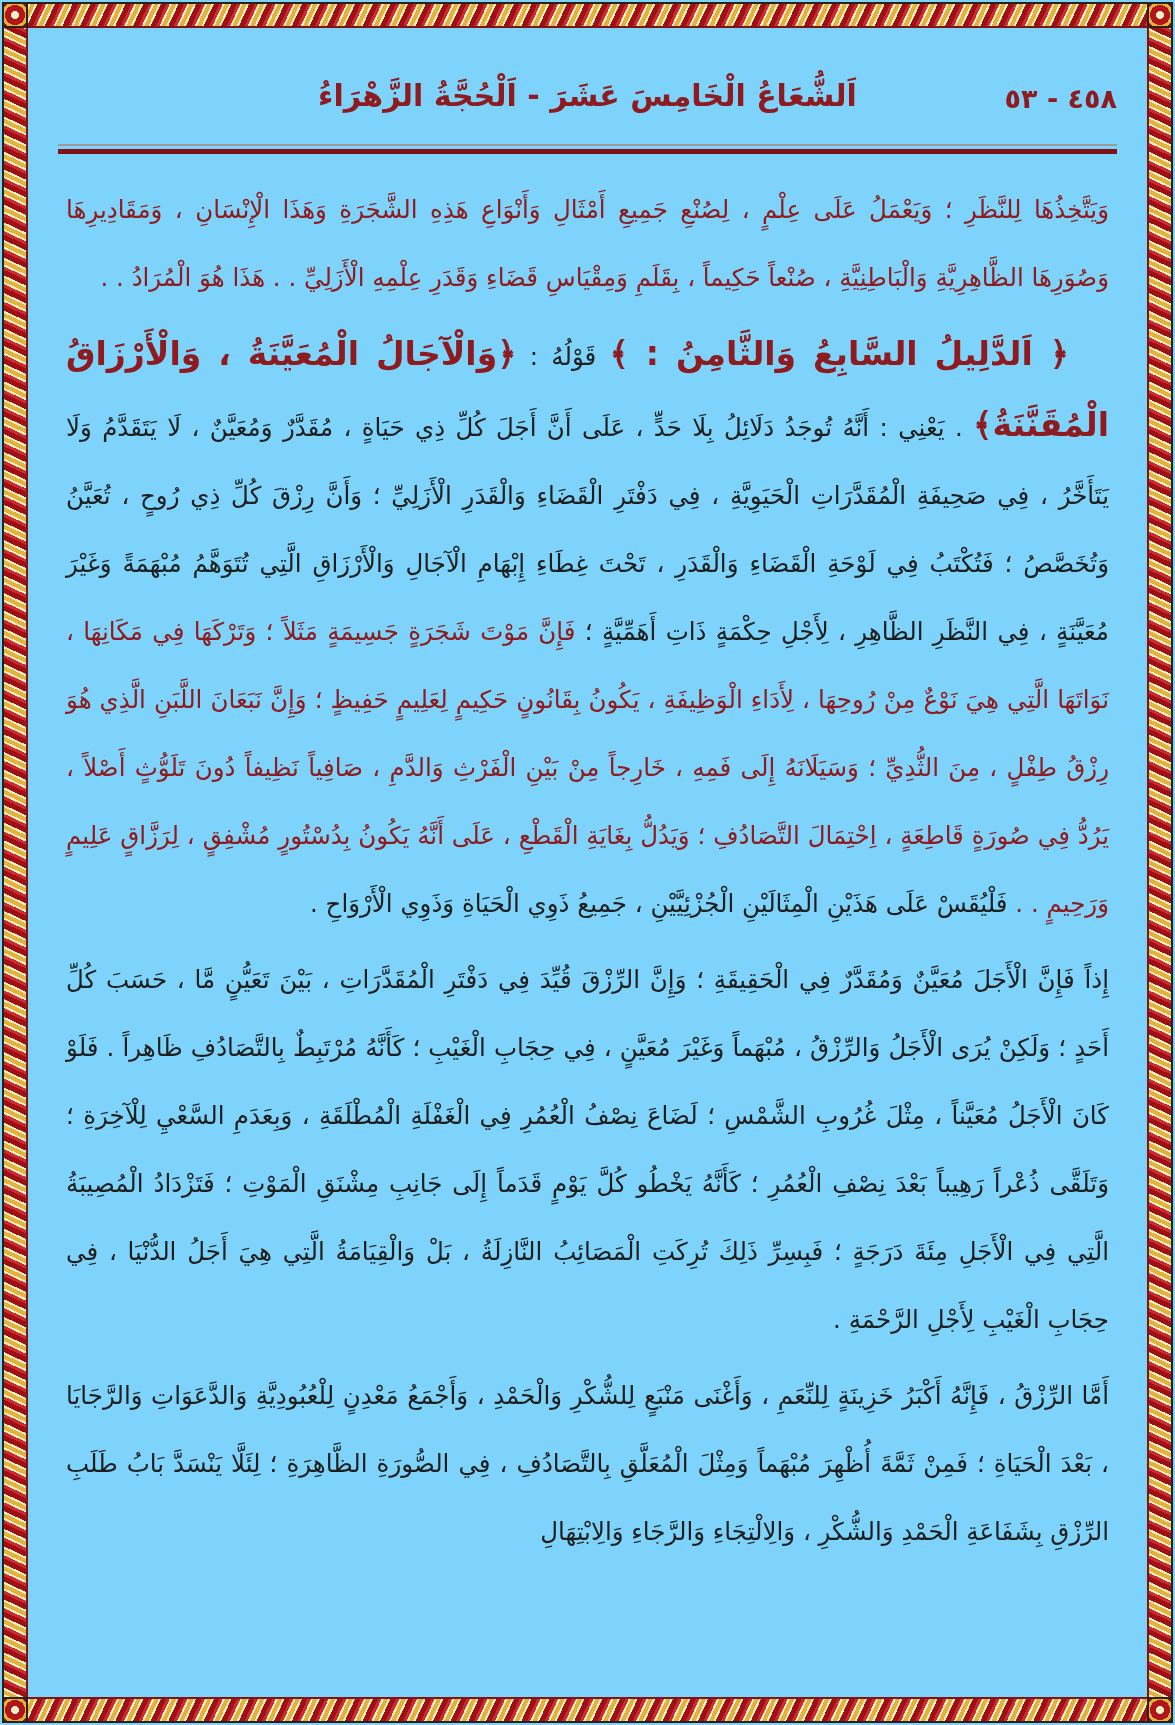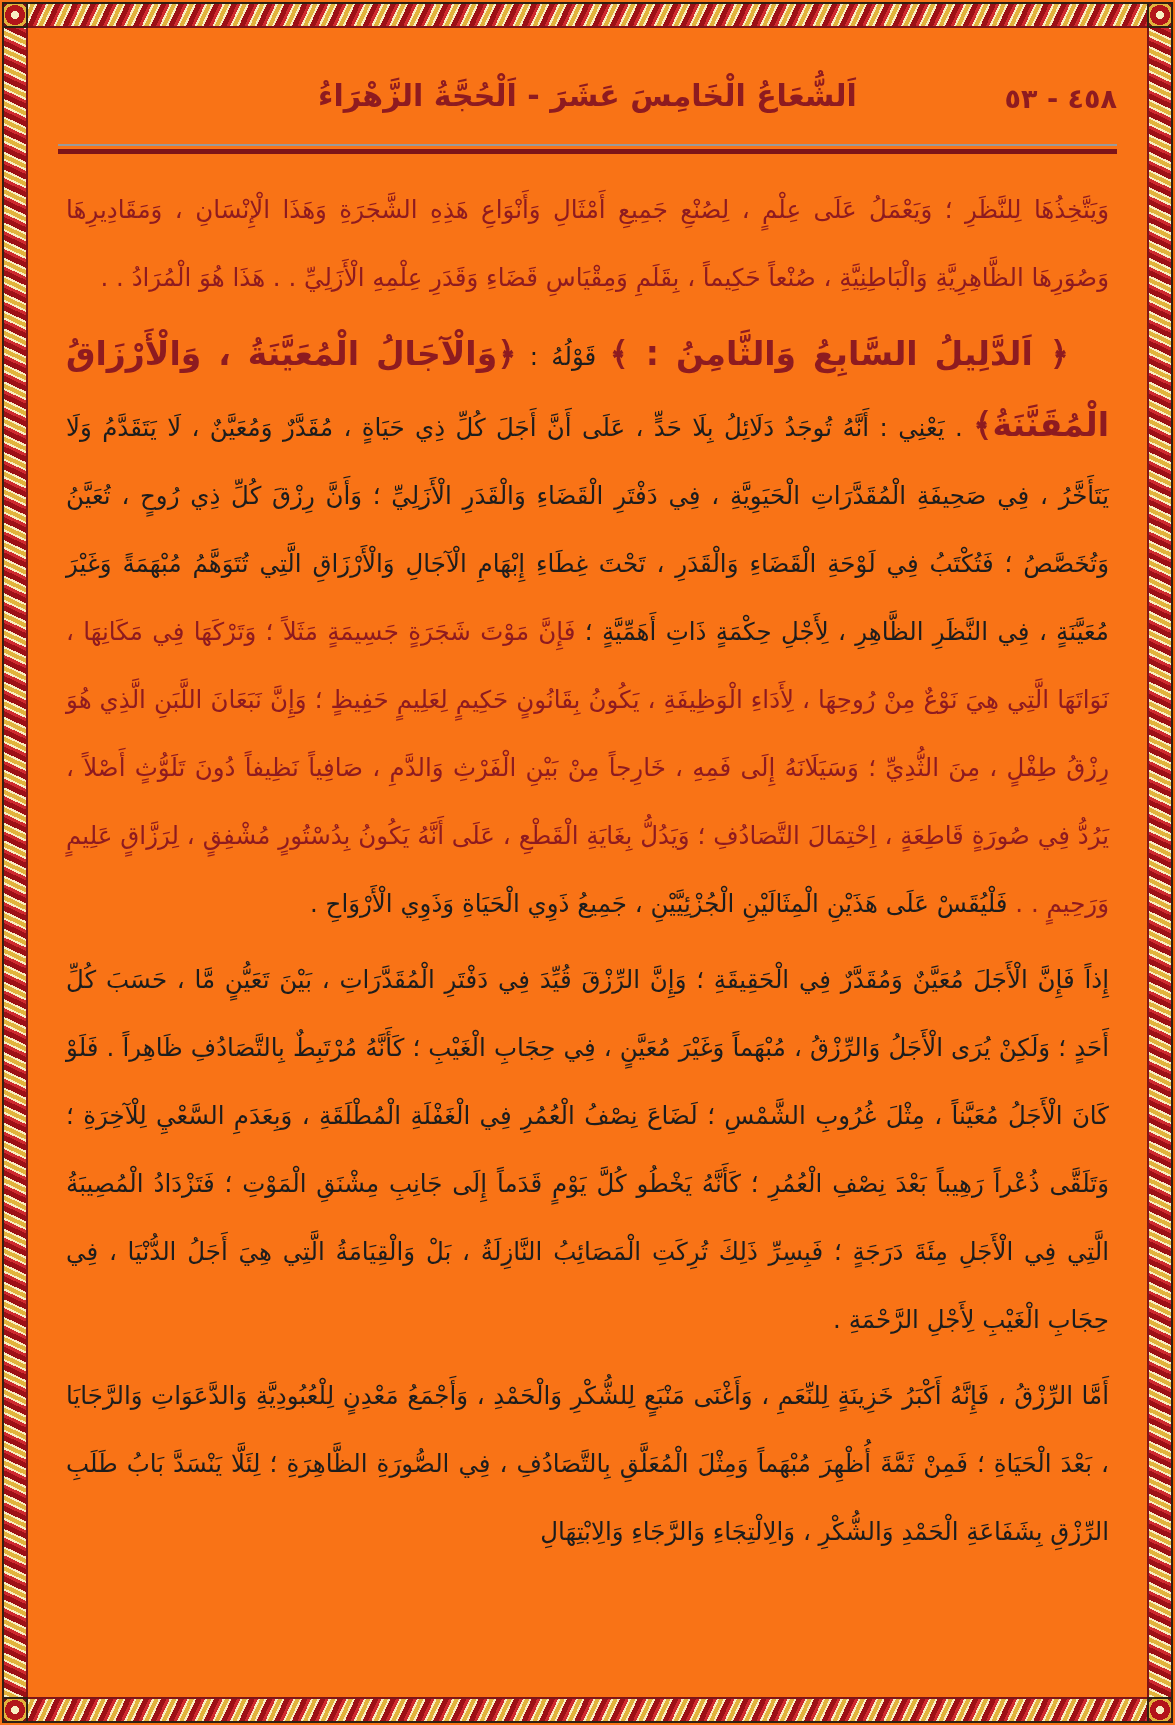--- a/index.html
+++ b/index.html
@@ -8,21 +8,21 @@
     --gold:#e2b33c;
     --gold-light:#f8eec2;
     --brick:#b3151a;
     --edge:#2e2014;
     --rule-red:#7e1418;
   }
   html,body{margin:0;padding:0;background:#ffffff;}
   .page{
     position:relative;
     width:1175px;height:1725px;
-    background:#f97316;
+    background:#7dd3fc;
     overflow:hidden;
     font-family:"DejaVu Sans", sans-serif;
   }
   
   .bs{position:absolute;}
   .bs-h{
     left:2px;right:2px;height:22px;
     background:repeating-linear-gradient(115deg,
       #9c1016 0 5px, #cf2a2f 5px 8px, var(--gold-light) 8px 10px,
       var(--gold) 10px 14px, var(--gold-light) 14px 16px);

